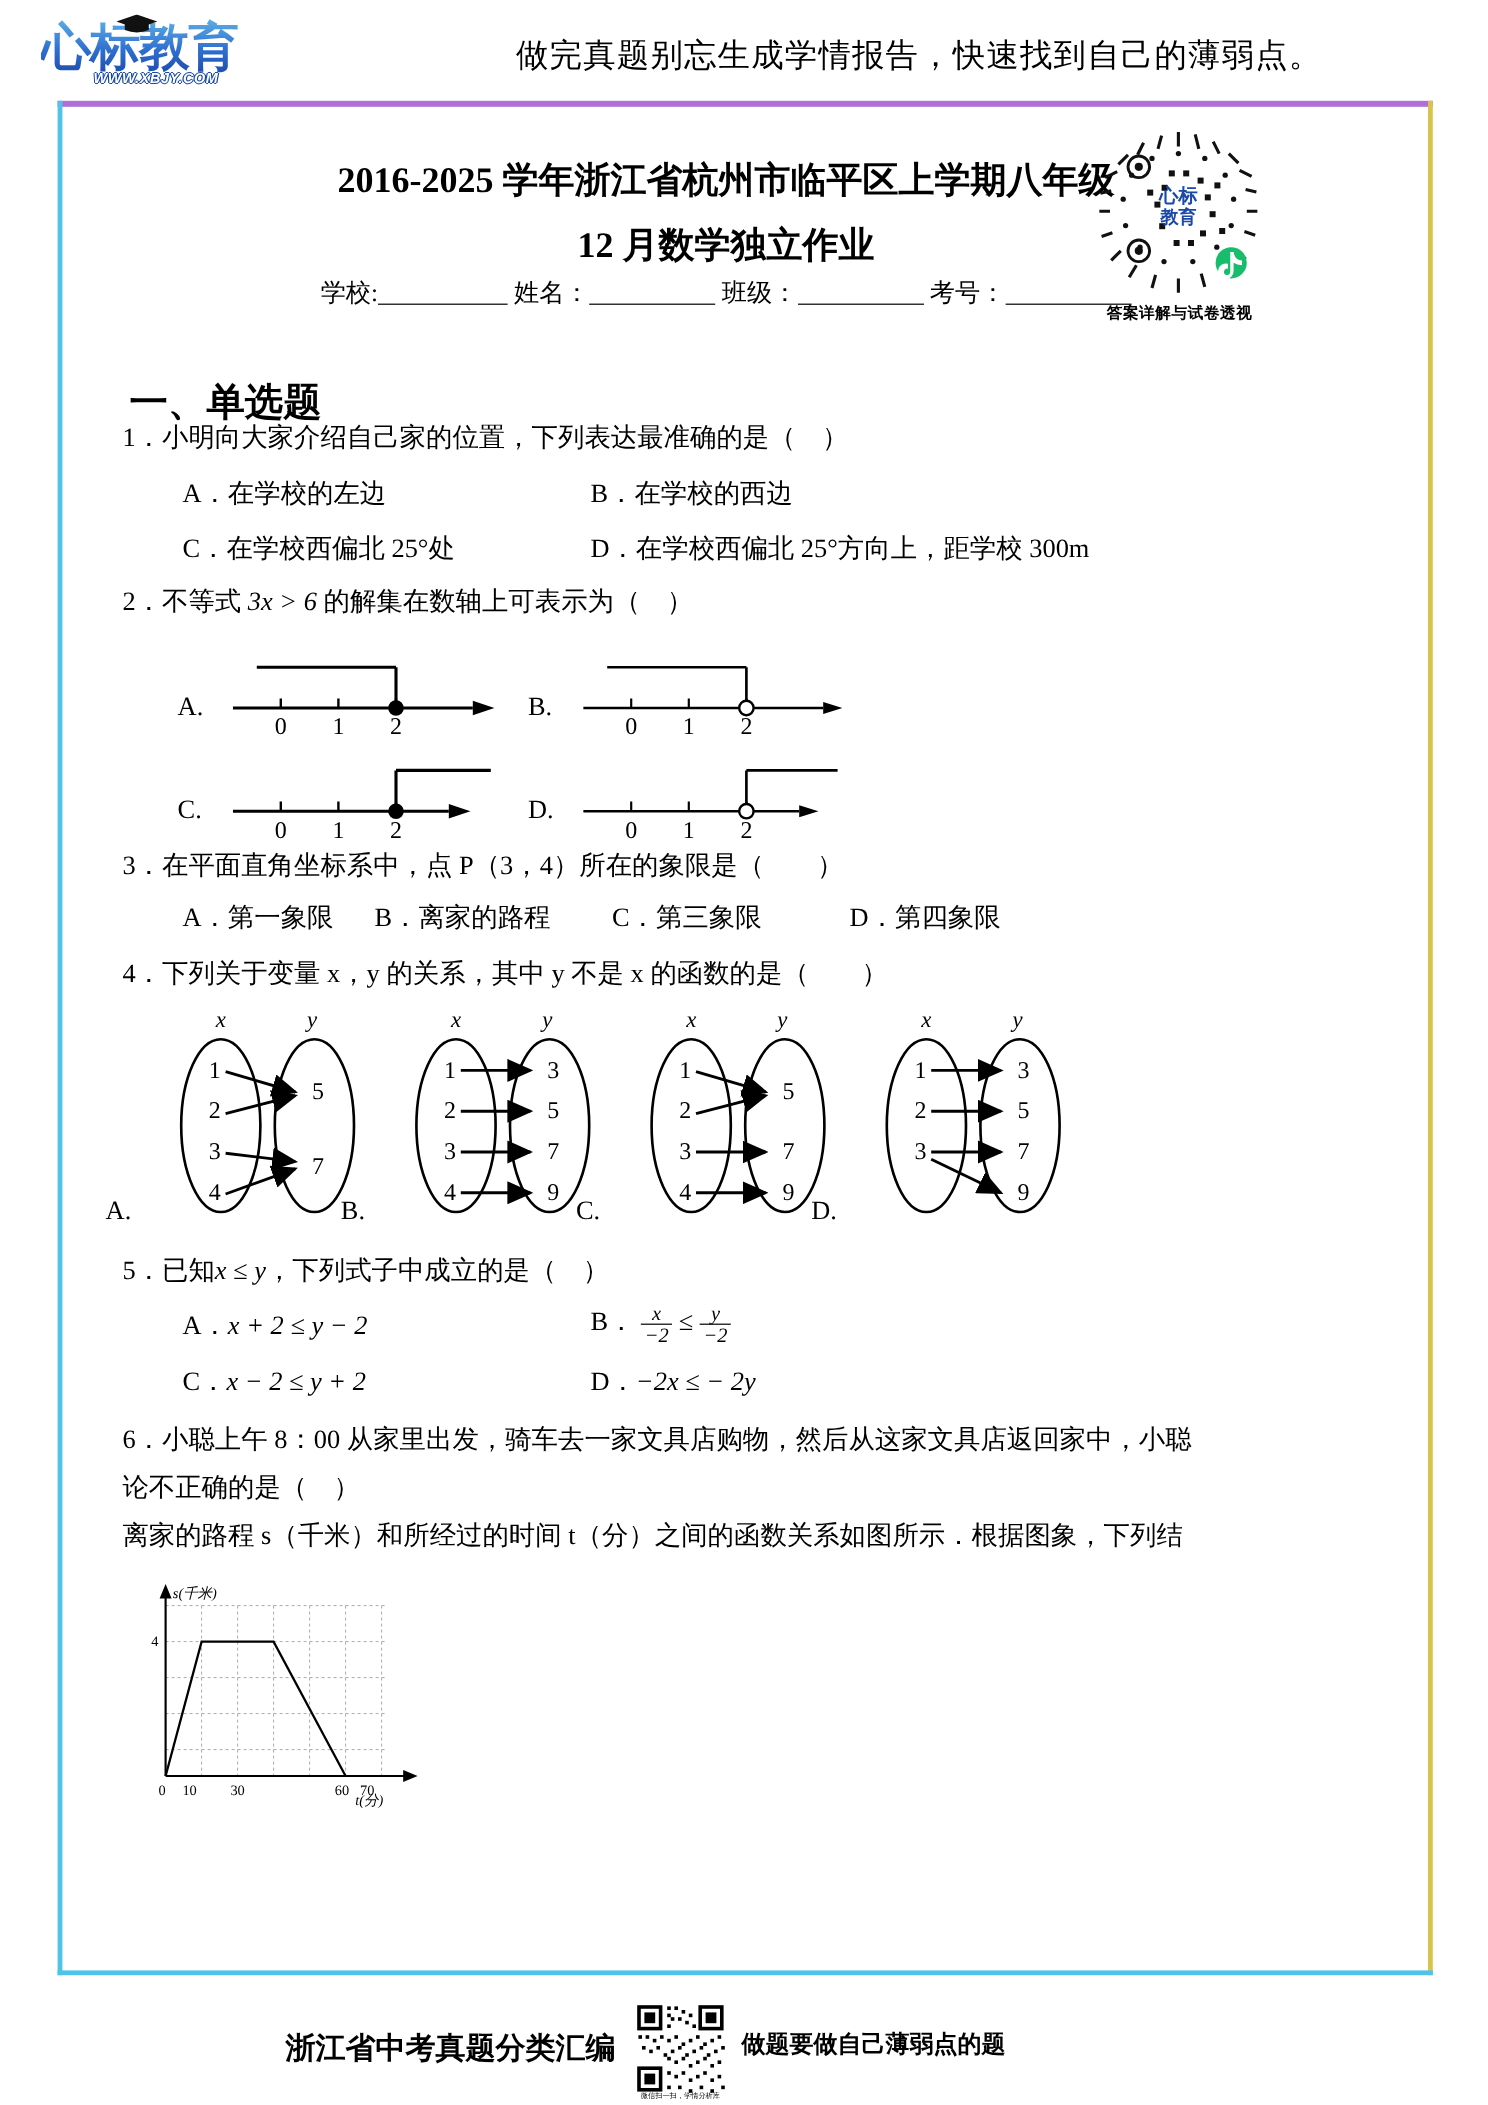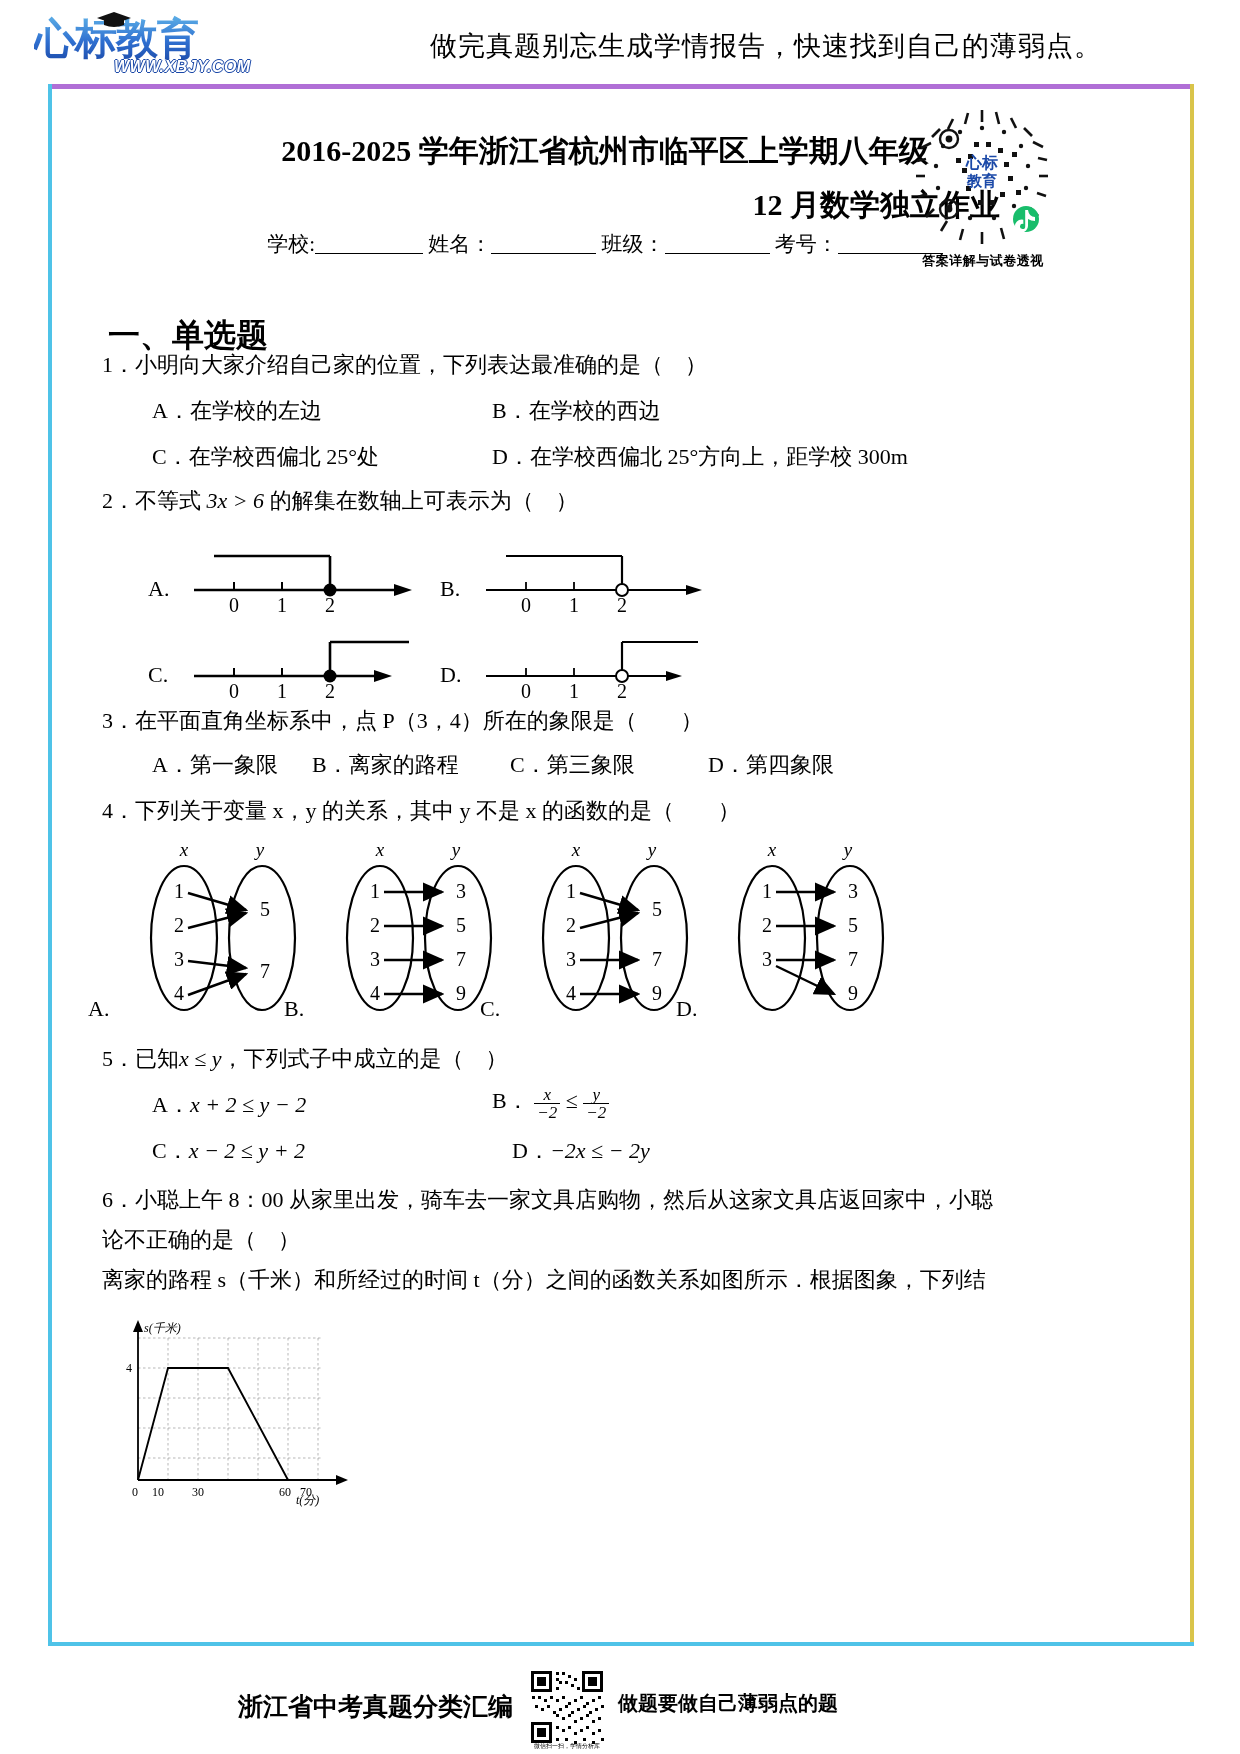--- a/index.html
+++ b/index.html
@@ -25,24 +25,23 @@
     background:linear-gradient(180deg,#5fb3e8 0%,#2f6fd0 55%,#1b49a8 100%);
     -webkit-background-clip:text;background-clip:text;color:transparent;
     line-height:50px;
   }
   .logo-cap{
     position:absolute;left:63px;top:-2px;width:34px;height:16px;
   }
   .logo-url{
     position:absolute;left:44px;top:44px;
     font-family:"Liberation Sans","DejaVu Sans",sans-serif;
-    font-size:16px;font-style:italic;font-weight:bold;color:#ffffff;
+    font-size:12px;font-style:italic;font-weight:bold;color:#ffffff;
     text-shadow:0 0 1px #1b49a8,1px 0 0 #1b49a8,-1px 0 0 #1b49a8,0 1px 0 #1b49a8,0 -1px 0 #1b49a8;
     letter-spacing:.5px;
-    margin-left:36px;
   }
   .banner-slogan{
     position:absolute;left:430px;top:28px;
     font-size:27px;letter-spacing:1px;white-space:nowrap;
   }
 
   
   .frame{
     position:absolute;left:48px;top:84px;width:1146px;height:1562px;
     box-sizing:border-box;
@@ -57,21 +56,21 @@
     position:absolute;left:60px;top:92px;width:1122px;height:1546px;
   }
 
   .doc-title{
     position:absolute;left:150px;top:30px;width:790px;
     text-align:center;font-size:30px;font-weight:bold;line-height:58px;
     font-family:"Liberation Serif","DejaVu Serif",serif;
   }
   .doc-title2{
     position:absolute;left:150px;top:88px;width:790px;
-    text-align:right;font-size:30px;font-weight:bold;line-height:50px;
+    text-align:center;font-size:30px;font-weight:bold;line-height:50px;
   }
   .fillin{
     position:absolute;left:150px;top:138px;width:790px;
     text-align:center;font-size:21px;white-space:nowrap;
   }
   .ul{display:inline-block;border-bottom:1.5px solid #000;height:20px;vertical-align:-3px;}
 
   
   .qr-wrap{position:absolute;left:856px;top:14px;width:132px;height:140px;}
   .qr-caption{
@@ -447,21 +446,21 @@
     </span>
     <span>≤</span>
     <span class="frac">
       <span class="num it">y</span>
       <span class="den it">−2</span>
     </span>
   </div>
   <div class="opt" style="left:92px;top:1042px">
     <span>C．</span><span class="it">x − 2 ≤ y + 2</span>
   </div>
-  <div class="opt" style="left:452px;top:1042px">
+  <div class="opt" style="left:432px;top:1042px">
     <span>D．</span><span class="it">−2x ≤ − 2y</span>
   </div>
 
   <div class="qtext" style="top:1088px;width:1050px">
     <div>
       <span>6．</span><span>小聪上午 8：00 从家里出发，骑车去一家文具店购物，然后从这家文具店返回家中，小聪</span>
     </div>
     <div>论不正确的是（　）</div>
     <div>离家的路程 s（千米）和所经过的时间 t（分）之间的函数关系如图所示．根据图象，下列结</div>
   </div>

